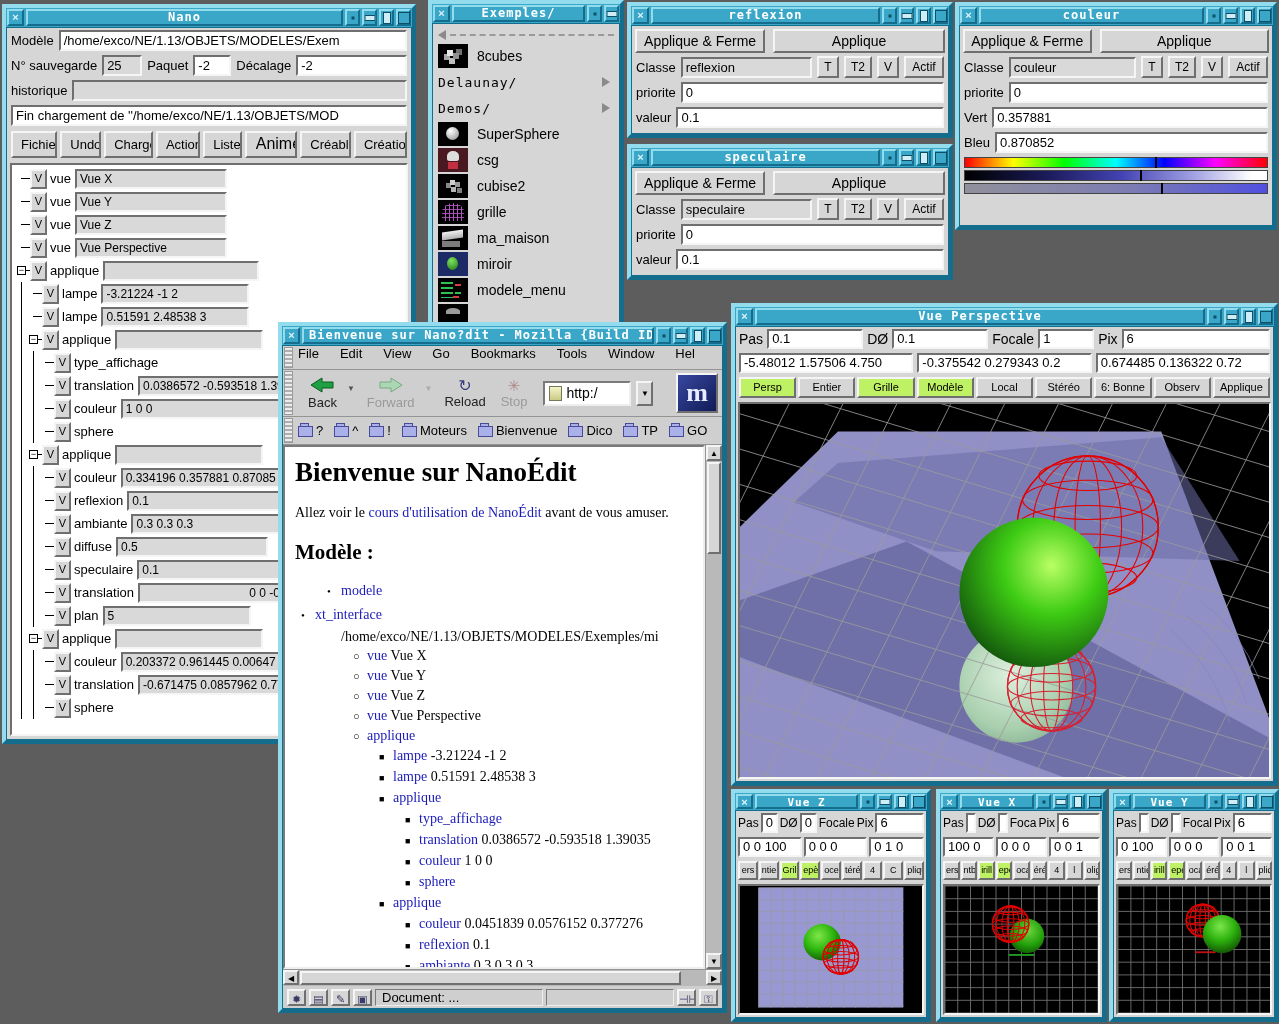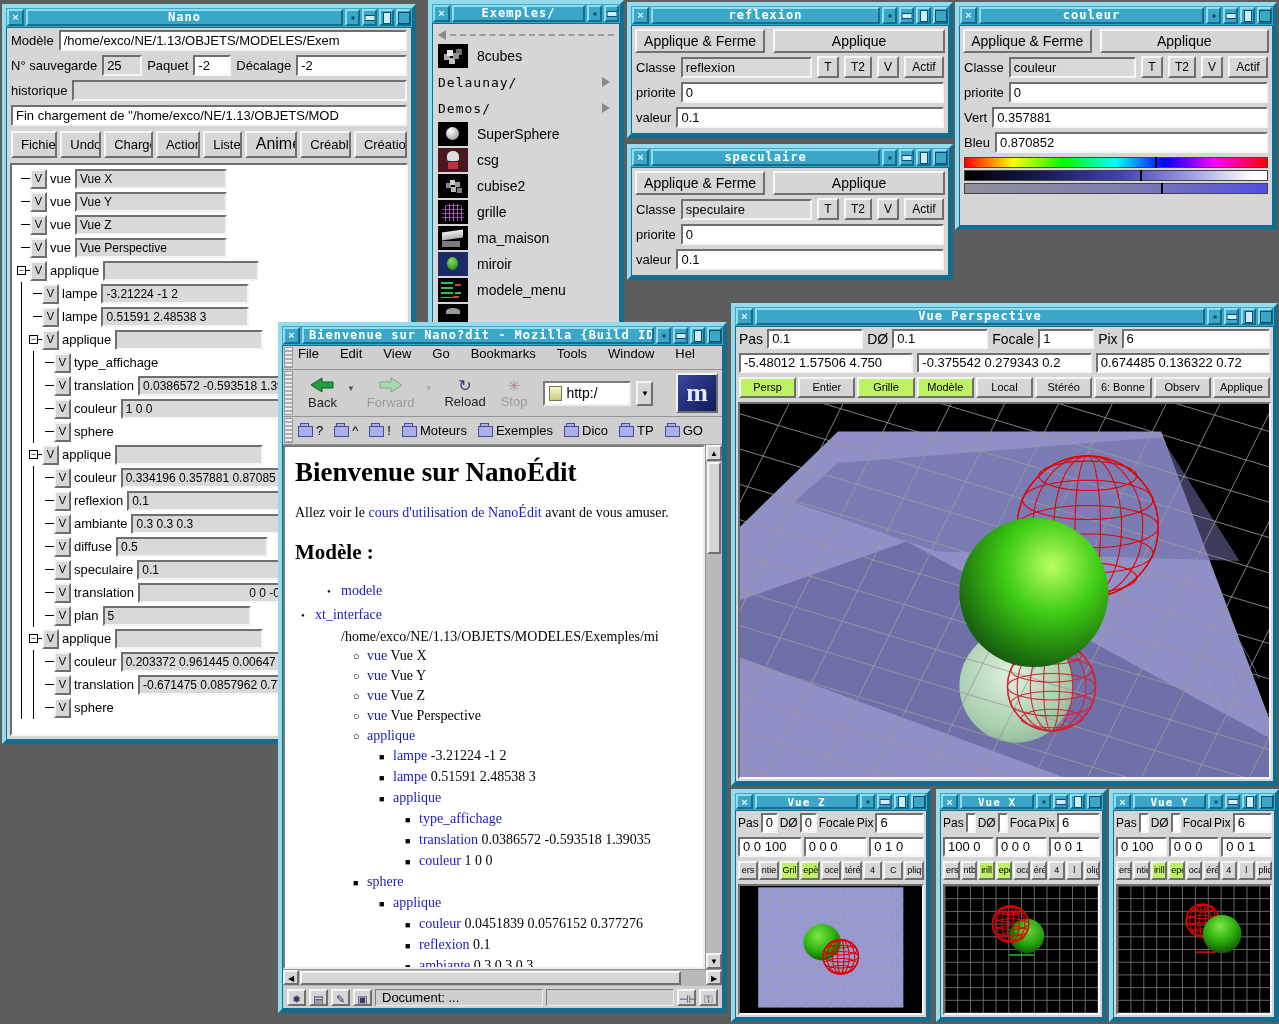--- a/index.html
+++ b/index.html
@@ -659,21 +659,21 @@
             <span class="bk">
               <span class="folder"></span>
               <span class="bklbl">!</span>
             </span>
             <span class="bk">
               <span class="folder"></span>
               <span class="bklbl">Moteurs</span>
             </span>
             <span class="bk">
               <span class="folder"></span>
-              <span class="bklbl">Exemples</span>
+              <span class="bklbl">Bienvenue</span>
             </span>
             <span class="bk">
               <span class="folder"></span>
               <span class="bklbl">Dico</span>
             </span>
             <span class="bk">
               <span class="folder"></span>
               <span class="bklbl">TP</span>
             </span>
             <span class="bk">
@@ -695,21 +695,21 @@
               <div class="pli" style="margin-left: 52px;"><span class="bul bul-circle">○</span><a class="plink">vue</a><span class="ptext"> Vue Y</span></div>
               <div class="pli" style="margin-left: 52px;"><span class="bul bul-circle">○</span><a class="plink">vue</a><span class="ptext"> Vue Z</span></div>
               <div class="pli" style="margin-left: 52px;"><span class="bul bul-circle">○</span><a class="plink">vue</a><span class="ptext"> Vue Perspective</span></div>
               <div class="pli" style="margin-left: 52px;"><span class="bul bul-circle">○</span><a class="plink">applique</a></div>
               <div class="pli" style="margin-left: 78px;"><span class="bul bul-square">■</span><a class="plink">lampe</a><span class="ptext"> -3.21224 -1 2</span></div>
               <div class="pli" style="margin-left: 78px;"><span class="bul bul-square">■</span><a class="plink">lampe</a><span class="ptext"> 0.51591 2.48538 3</span></div>
               <div class="pli" style="margin-left: 78px;"><span class="bul bul-square">■</span><a class="plink">applique</a></div>
               <div class="pli" style="margin-left: 104px;"><span class="bul bul-square">■</span><a class="plink">type_affichage</a></div>
               <div class="pli" style="margin-left: 104px;"><span class="bul bul-square">■</span><a class="plink">translation</a><span class="ptext"> 0.0386572 -0.593518 1.39035</span></div>
               <div class="pli" style="margin-left: 104px;"><span class="bul bul-square">■</span><a class="plink">couleur</a><span class="ptext"> 1 0 0</span></div>
-              <div class="pli" style="margin-left: 52px;"><span class="bul bul-square">■</span><a class="plink">sphere</a></div>
+              <div class="pli" style="margin-left: 104px;"><span class="bul bul-square">■</span><a class="plink">sphere</a></div>
               <div class="pli" style="margin-left: 78px;"><span class="bul bul-square">■</span><a class="plink">applique</a></div>
               <div class="pli" style="margin-left: 104px;"><span class="bul bul-square">■</span><a class="plink">couleur</a><span class="ptext"> 0.0451839 0.0576152 0.377276</span></div>
               <div class="pli" style="margin-left: 104px;"><span class="bul bul-square">■</span><a class="plink">reflexion</a><span class="ptext"> 0.1</span></div>
               <div class="pli" style="margin-left: 104px;"><span class="bul bul-square">■</span><a class="plink">ambiante</a><span class="ptext"> 0.3 0.3 0.3</span></div>
             </div>
         </div>
         <div class="vscroll">
           <span class="btn sarr">▲</span>
           <span class="btn vthumb"></span>
           <span style="flex:1"></span>

